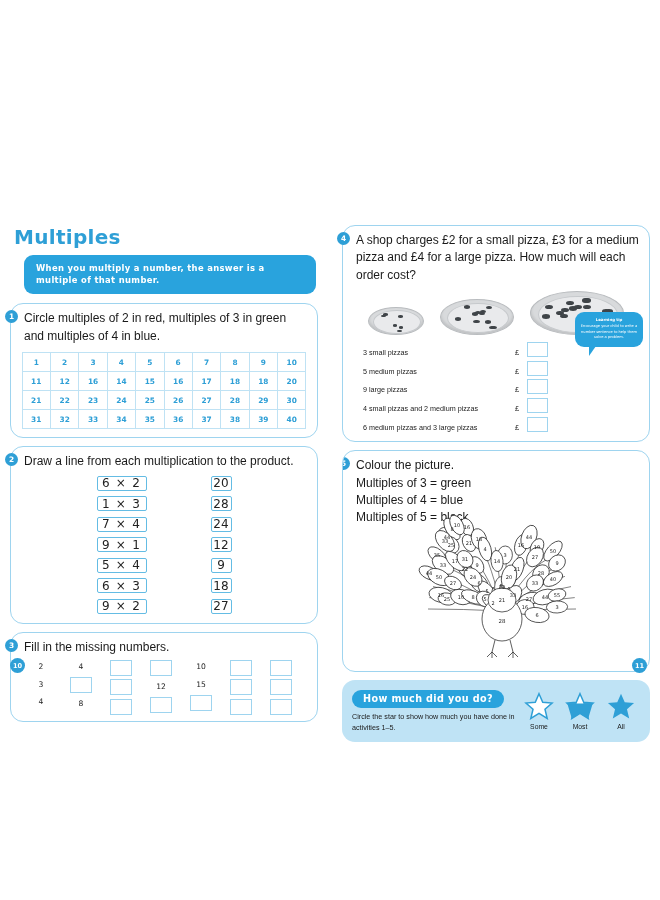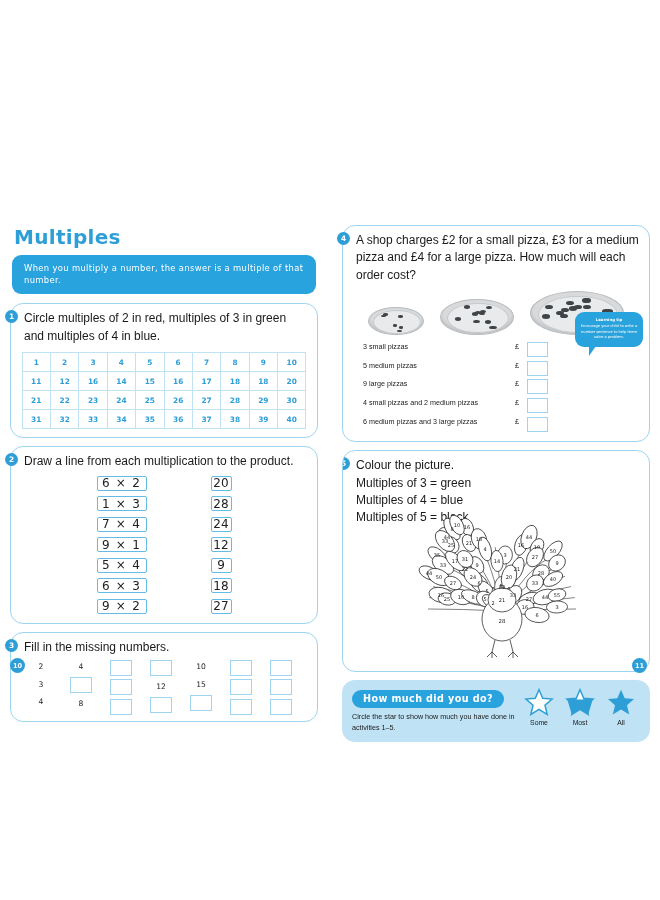--- a/index.html
+++ b/index.html
@@ -12,22 +12,22 @@
 
   
   .title{
     font-family:"DejaVu Sans",sans-serif;
     font-weight:bold;font-size:20px;color:#2e9fd6;
     letter-spacing:.3px;margin:0 0 6px 6px;
   }
 
   .info-banner{
     background:#29a3dd;color:#ffffff;border-radius:9px;
-    padding:7px 12px 8px 12px;font-size:8.4px;font-weight:normal;
-    line-height:1.45;letter-spacing:.35px;margin:0 4px 9px 4px;
+    padding:7px 12px 8px 12px;font-size:8.4px;font-weight:bold;
+    line-height:1.45;letter-spacing:.35px;margin:0 4px 9px 16px;
     font-family:"DejaVu Sans",sans-serif;
   }
 
   
   .activity{
     position:relative;border:1.1px solid #9ed4ef;border-radius:13px;
     background:#ffffff;margin:0 2px 8px 2px;
   }
   .act-head{display:flex;align-items:flex-start;padding:6px 8px 2px 8px;}
   .num-badge{
@@ -82,21 +82,21 @@
   
   .pizza-row{display:flex;align-items:flex-end;justify-content:center;gap:16px;padding:5px 0 7px 0;}
   .pizza{position:relative;border-radius:50%;background:#d8dadc;
          border:1px solid #b9bcbf;box-shadow:inset 0 -2px 3px rgba(0,0,0,.12);}
   .pizza .inner{position:absolute;left:8%;top:8%;width:84%;height:84%;border-radius:50%;
          background:#e9eaec;border:1px solid #c6c9cc;}
   .pep{position:absolute;border-radius:50%;background:#3f4448;}
 
   
   .orders{padding:0 0 6px 20px;}
-  .order-line{display:flex;align-items:flex-start;margin-bottom:3.6px;}
+  .order-line{display:flex;align-items:flex-end;margin-bottom:3.6px;}
   .order-label{font-size:7.2px;width:152px;color:#1a1a1a;}
   .pound{font-size:7.2px;width:12px;color:#1a1a1a;}
   .answer-box{width:19px;height:13px;border:1px solid #9ed4ef;background:#fff;}
 
   
   .tip{
     position:absolute;right:6px;top:86px;width:58px;
     background:#29a3dd;color:#fff;border-radius:9px;
     font-size:3.6px;line-height:1.55;text-align:center;padding:5px 5px 6px 5px;
     font-family:"DejaVu Sans",sans-serif;
@@ -108,21 +108,21 @@
     border-right:4px solid transparent;
   }
 
   
   .peacock-wrap{position:relative;height:170px;margin-top:-28px;}
   .peacock{position:absolute;left:74px;top:-2px;}
 
   
   .hmdyd{
     position:relative;background:#bfe3f5;border-radius:13px;
-    margin:4px 2px 0 2px;padding:8px 10px 9px 10px;display:flex;
+    margin:4px 2px 0 2px;padding:8px 10px 9px 10px;display:flex;align-items:center;
   }
   .hmdyd-left{flex:1;}
   .hmdyd-pill{
     display:inline-block;background:#29a3dd;color:#fff;border-radius:9px;
     padding:3px 11px 4px 11px;font-size:9.6px;font-weight:bold;letter-spacing:.4px;
     font-family:"DejaVu Sans",sans-serif;margin-bottom:4px;
   }
   .hmdyd-sub{font-size:7.2px;color:#1a1a1a;line-height:1.5;}
   .stars{display:flex;gap:11px;padding-right:4px;}
   .star-item{text-align:center;}

